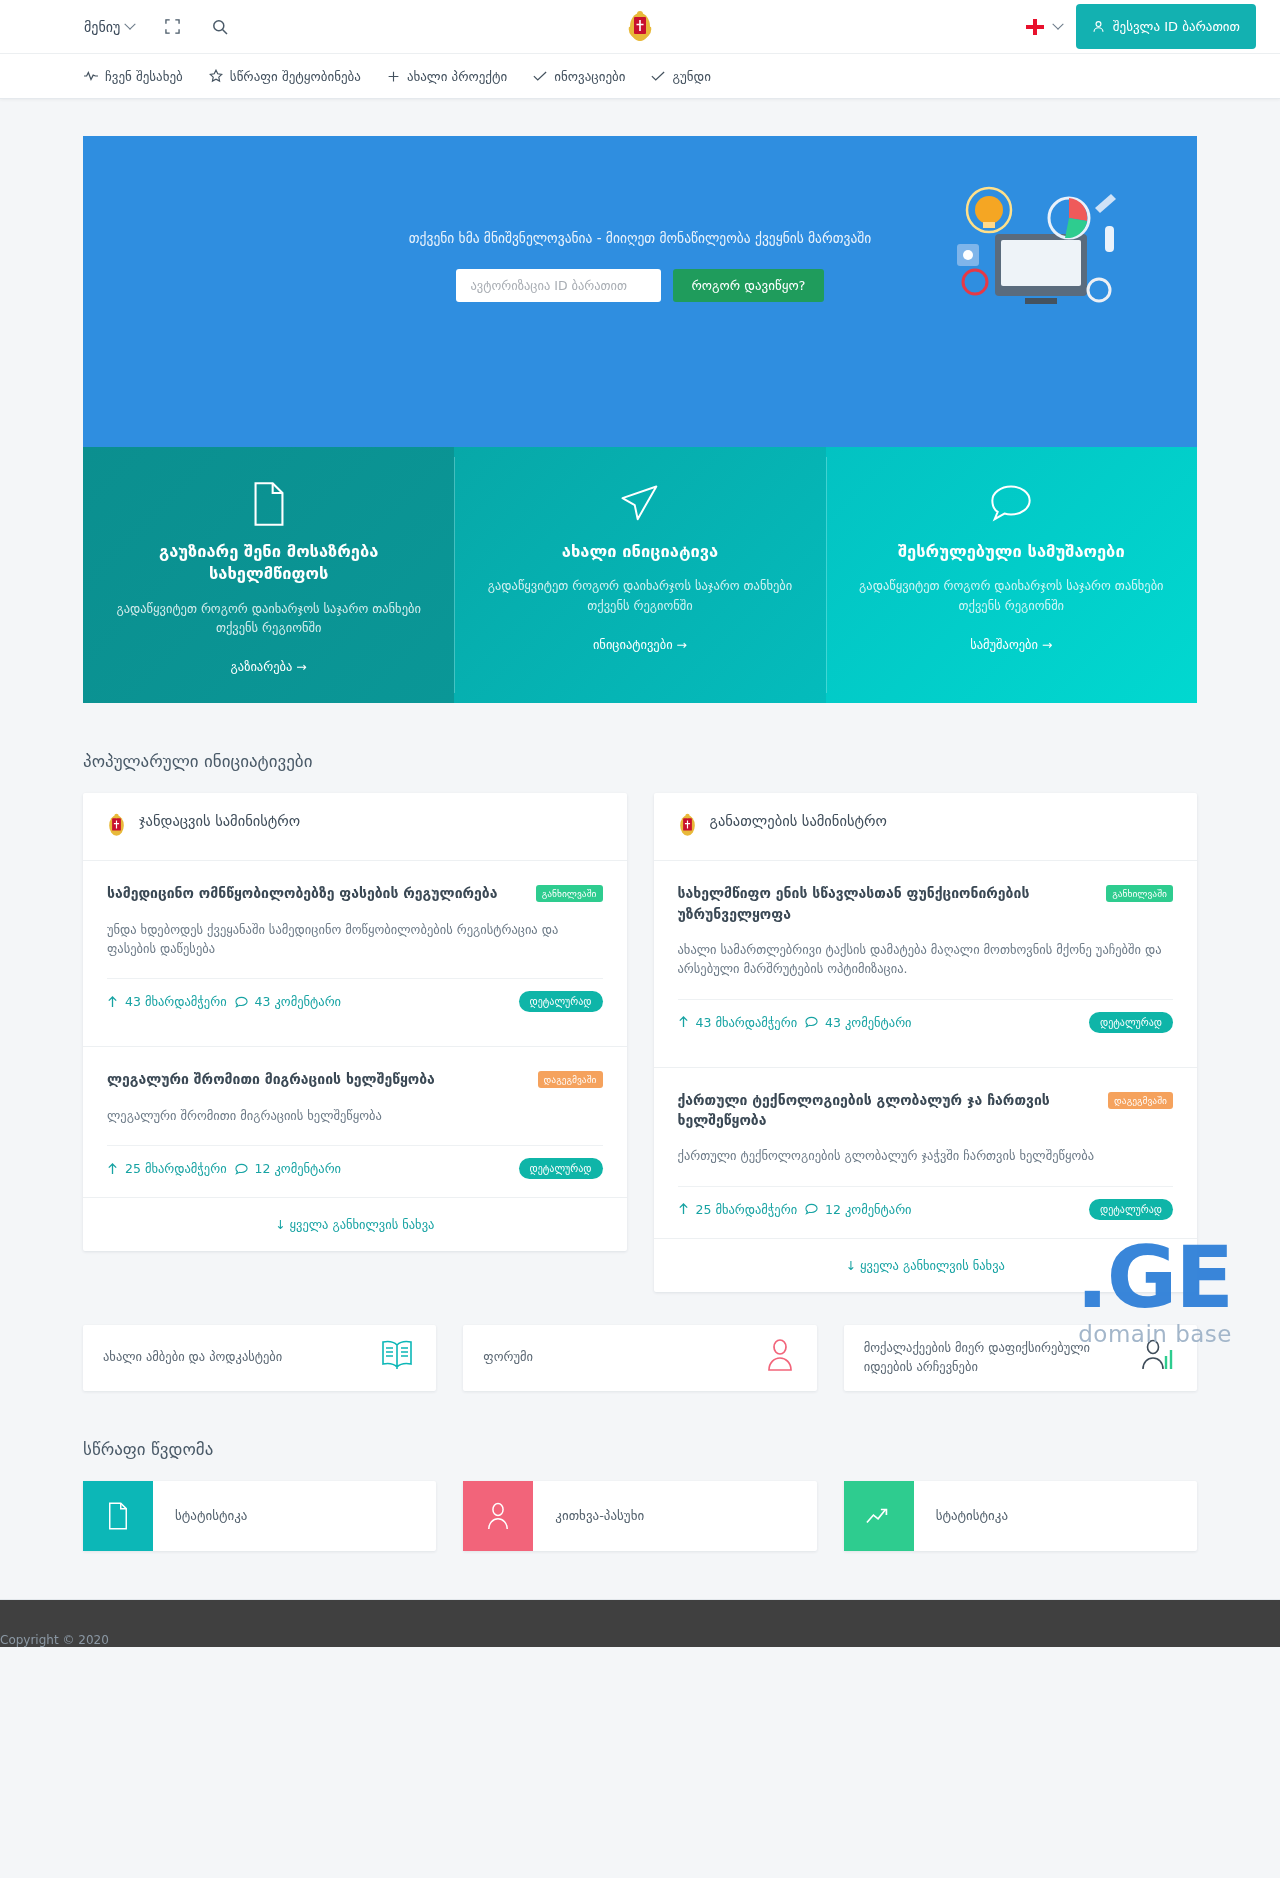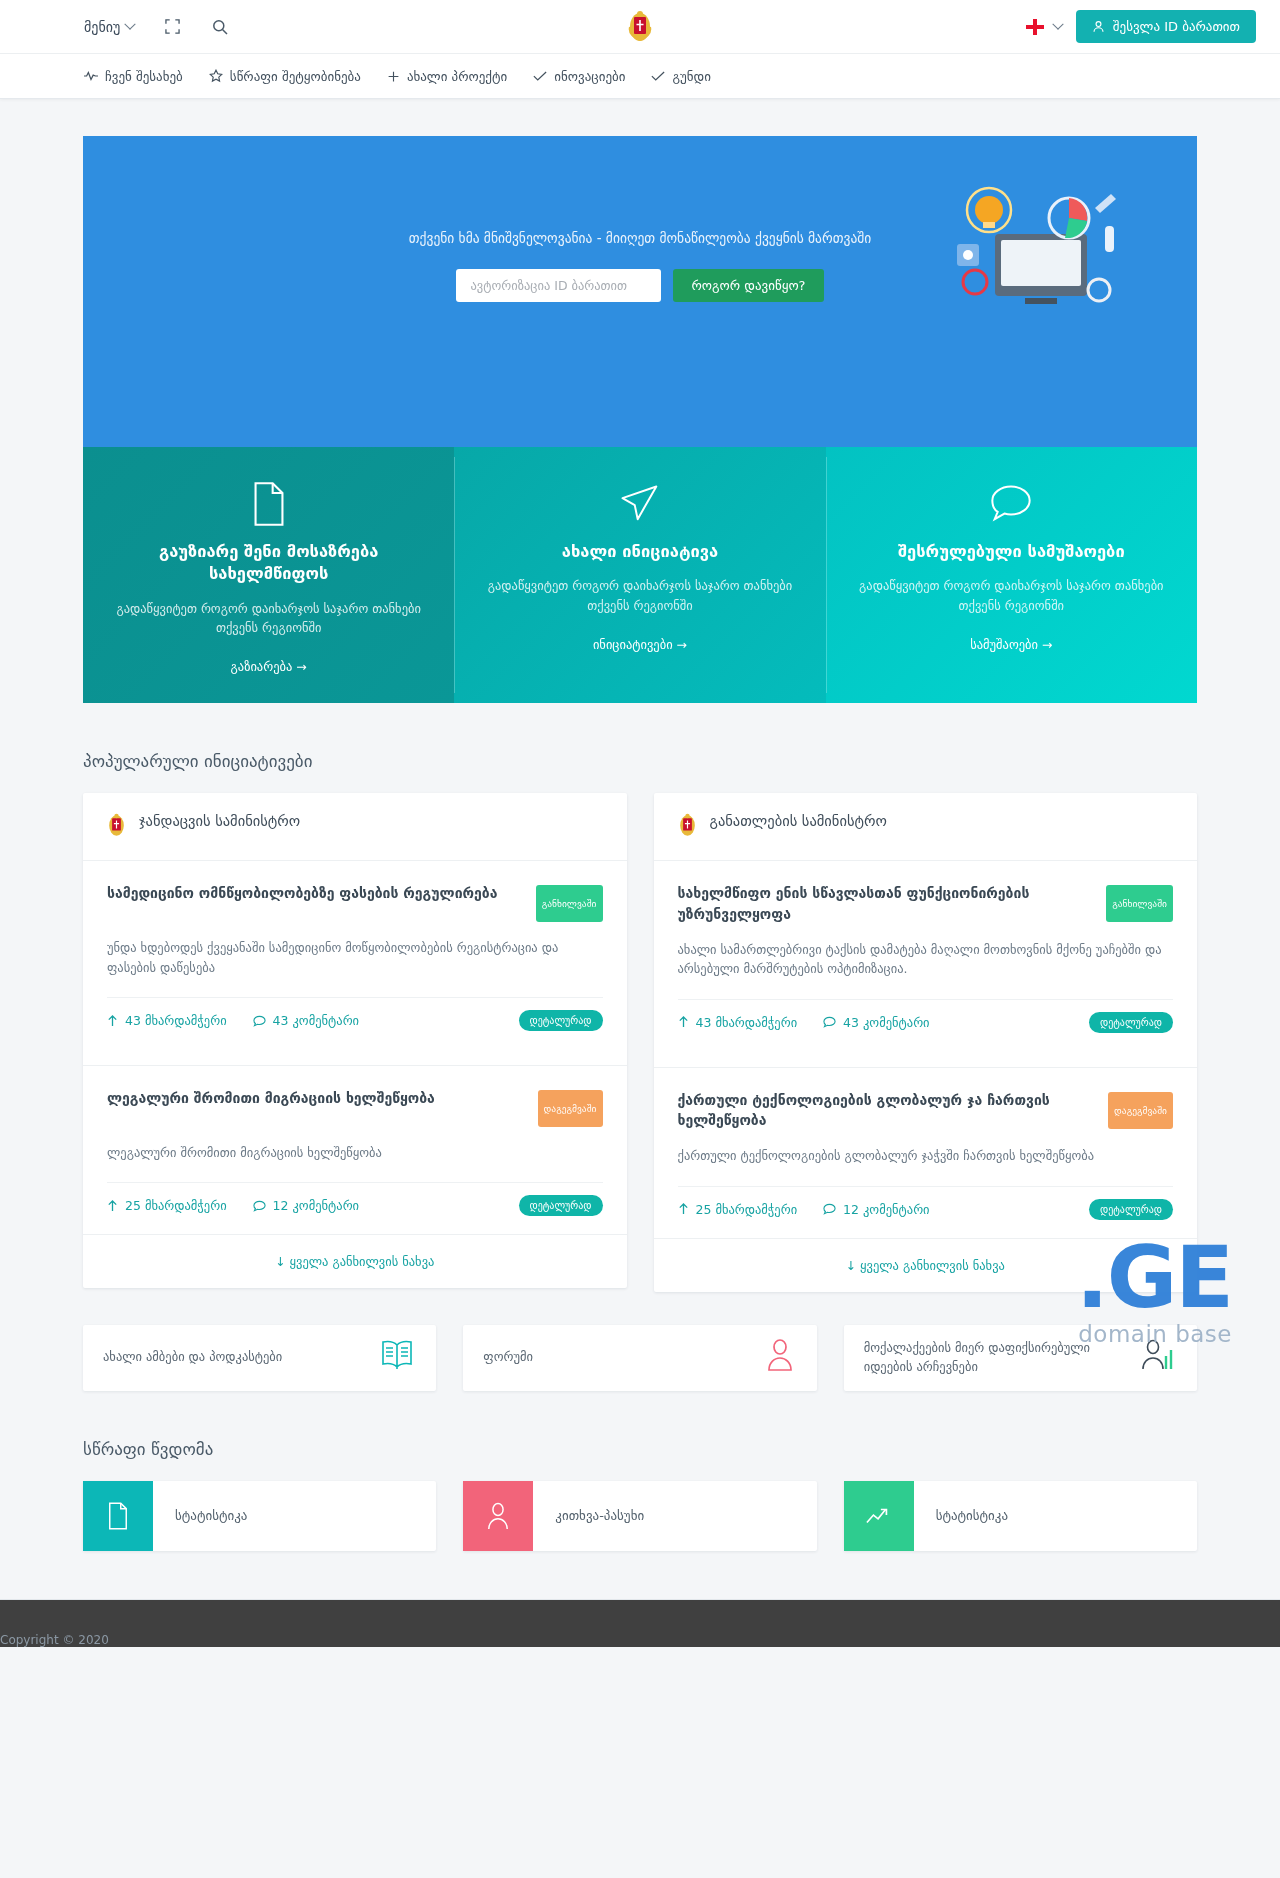--- a/index.html
+++ b/index.html
@@ -33,21 +33,21 @@
     position: absolute; left: 50%; top: 50%; transform: translate(-50%,-50%);
     width: 26px; height: 34px;
   }
   .topbar-right { margin-left: auto; display: flex; align-items: center; gap: 14px; }
   .flag-wrap { display: flex; align-items: center; gap: 10px; cursor: pointer; }
   .ge-flag { width: 18px; height: 16px; position: relative; }
   .ge-flag .cr-v { position:absolute; left:7px; top:0; width:4px; height:16px; background:#e8112d; }
   .ge-flag .cr-h { position:absolute; left:0; top:6px; width:18px; height:4px; background:#e8112d; }
   .login-btn {
     background: #13b1b1; color: #fff; border: none; border-radius: 4px;
-    height: 33px; padding: 0 16px; font-size: 13px; display: flex;
+    height: 45px; padding: 0 16px; font-size: 13px; display: flex;
     align-items: center; gap: 8px; cursor: pointer;
     font-family: "DejaVu Sans", sans-serif;
   }
 
   
   .navbar {
     height: 45px; background: #fff; display: flex; align-items: center;
     padding-left: 84px; gap: 26px; border-bottom: 1px solid #e5e9ed;
     box-shadow: 0 1px 3px rgba(0,0,0,.05);
   }
@@ -113,26 +113,26 @@
   
   .cols { display: flex; gap: 27px; align-items: flex-start; }
   .col { flex: 1; background:#fff; border-radius: 2px; box-shadow: 0 1px 3px rgba(30,50,70,.10); }
   .col-head { display:flex; align-items:flex-start; gap: 13px; padding: 20px 24px 6px; }
   .col-head .em { width: 19px; height: 25px; flex: none; }
   .col-head span { font-size: 14.5px; color:#3e4c59; }
   .init { padding: 22px 24px 0; border-top: 1px solid #edf0f2; margin: 16px 0 0; }
   .init:first-of-type { border-top: none; margin-top: 0; }
   .init-top { display:flex; gap: 14px; align-items: flex-start; }
   .init-title { flex:1; font-size: 14px; line-height: 1.45; color:#3a4854; font-weight: bold; }
-  .badge { flex: none; font-size: 9.5px; color:#fff; border-radius: 3px; padding: 13px 6px; white-space: nowrap; margin-top: 2px; }
+  .badge { flex: none; font-size: 9.5px; color:#fff; border-radius: 3px; padding: 3px 6px; white-space: nowrap; margin-top: 2px; }
   .badge.green { background:#2ecc8f; }
   .badge.orange { background:#f5a25d; }
   .init-desc { margin-top: 16px; font-size: 12.5px; line-height: 1.55; color:#6c7a87; }
   .init-foot {
-    display:flex; align-items:center; gap: 26px; margin-top: 20px;
+    display:flex; align-items:center; gap: 8px; margin-top: 20px;
     padding: 12px 0 18px; border-top: 1px solid #eef1f3;
   }
   .stat { display:flex; align-items:center; gap: 7px; font-size: 12.5px; color:#17a3a3; }
   .pill {
     margin-left:auto; background:#0fb5a8; color:#fff; font-size:10px;
     border-radius: 11px; padding: 5px 11px;
   }
   .col-more {
     border-top: 1px solid #edf0f2; text-align:center; padding: 19px 0;
     font-size: 12.5px; color:#17a3a3; cursor:pointer;

